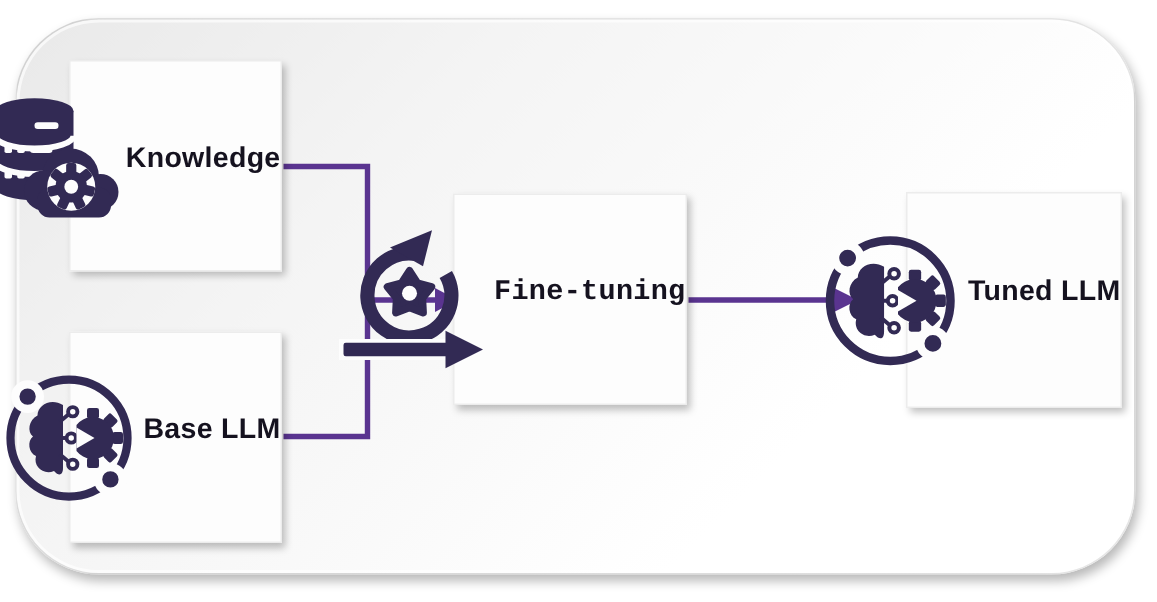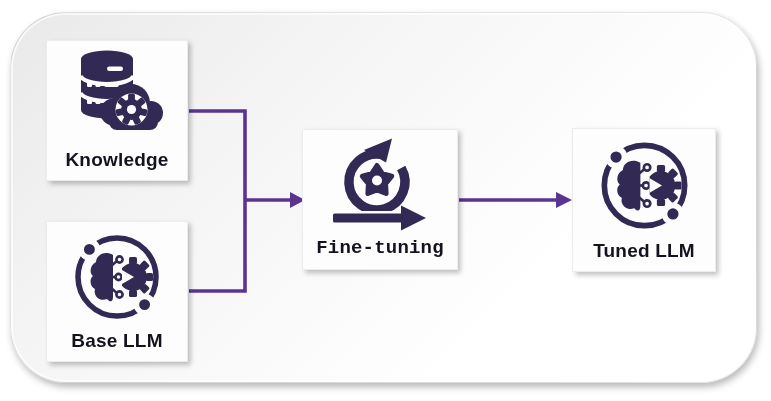--- a/index.html
+++ b/index.html
@@ -14,26 +14,26 @@
     background:linear-gradient(135deg, var(--canvas-start) 0%, #f4f4f4 30%, var(--canvas-end) 72%);
     border:1px solid rgba(0,0,0,0.10);
     box-shadow:2px 4px 7px rgba(0,0,0,0.28), inset 0 0 0 2px rgba(255,255,255,0.65);
   }
   .connectors{position:absolute;left:0;top:0;width:771px;height:401px;}
   .connectors .edge{fill:none;stroke:var(--arrow);stroke-width:3.6px;}
   .connectors .head{fill:var(--arrow);}
   .node{
     position:absolute;background:var(--node-bg);
     border:1px solid #ececec;box-shadow:2.5px 3px 5px rgba(0,0,0,0.25);
-    display:flex;flex-direction:column;align-items:center;justify-content:flex-end;
+    display:flex;flex-direction:row;align-items:center;justify-content:flex-end;
   }
   #node-knowledge{left:46px;top:40px;width:142px;height:141px;}
   #node-base-llm{left:46px;top:221px;width:142px;height:141px;}
   #node-fine-tuning{left:302px;top:129px;width:156px;height:141px;font-family:Liberation Mono, monospace;}
-  #node-tuned-llm{left:572px;top:128px;width:144px;height:144px;}
+  #node-tuned-llm{left:604px;top:128px;width:144px;height:144px;}
   .icon{color:var(--icon);flex:1;display:flex;align-items:center;justify-content:center;width:100%;}
   .icon svg{display:block;}
   .label{
     font-weight:bold;font-size:19px;line-height:1;color:var(--label);
     margin-bottom:11px;letter-spacing:0.2px;white-space:nowrap;
   }
 </style>
 </head>
 <body>
 

